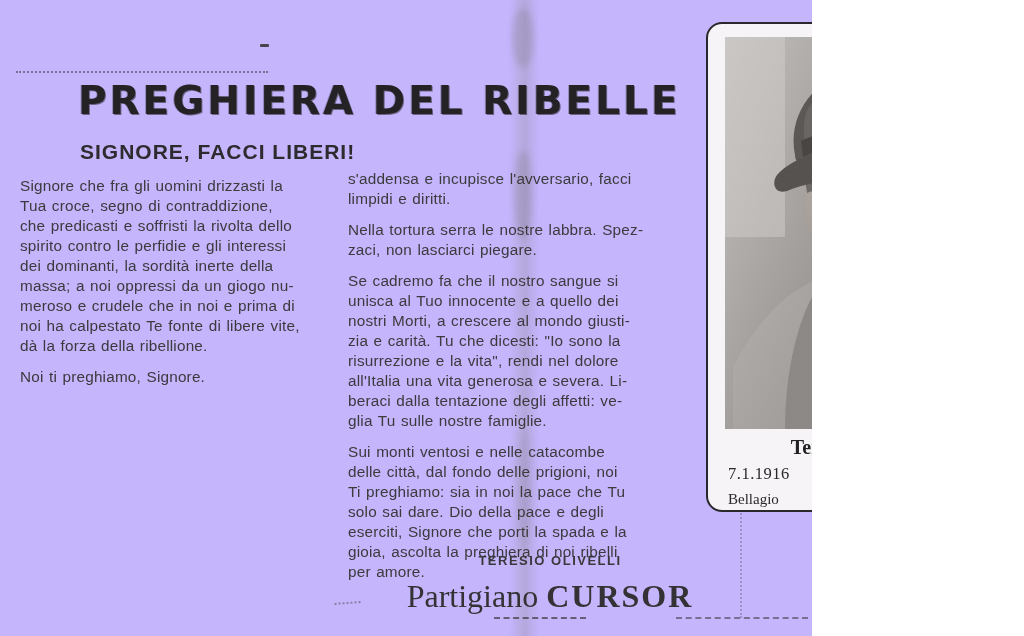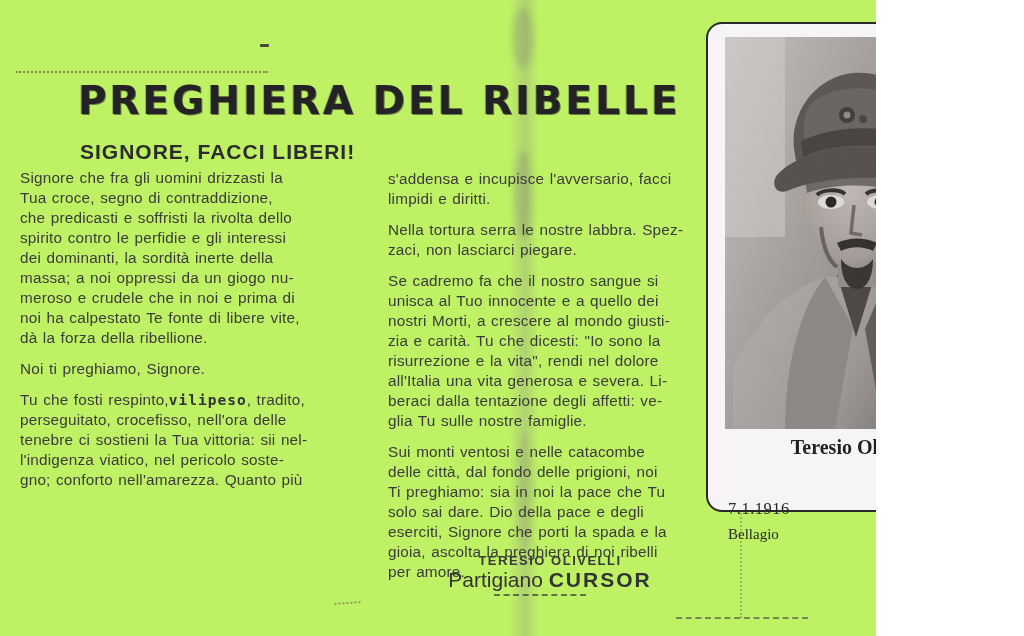--- a/index.html
+++ b/index.html
@@ -1,19 +1,19 @@
 <!DOCTYPE html>
 <html><head>
 <meta charset="utf-8">
 <style>
   * { margin:0; padding:0; box-sizing:border-box; }
   html,body { width:1024px; height:636px; }
   .page {
-    position:relative; width:876px; height:636px;
-    background:#bef264; overflow:hidden;
+    position:relative; width:812px; height:636px;
+    background:#c4b5fd; overflow:hidden;
     font-family:"Liberation Sans", sans-serif;
     color:#3c3c3c;
   }
 
   
   .fold-band {
     position:absolute; left:509px; top:0; width:30px; height:636px;
     background:linear-gradient(90deg, rgba(160,152,158,0) 0%, rgba(150,142,148,0.22) 35%, rgba(140,132,138,0.28) 55%, rgba(160,152,158,0) 100%);
   }
   .fold-blot { position:absolute; border-radius:50%; background:rgba(120,112,118,0.25); filter:blur(3px); }
@@ -44,56 +44,56 @@
     text-shadow:1px 1px 0 rgba(36,34,36,0.55), -1px 0 0 rgba(36,34,36,0.3);
     white-space:nowrap;
   }
   .subtitle {
     position:absolute; left:80px; top:140px; width:545px;
     font-size:21px; font-weight:bold; letter-spacing:1px; color:#2d2b2d;
   }
 
   
   .col { position:absolute; width:322px; }
-  .col-left  { left:20px;  top:168px; }
-  .col-right { left:348px; top:169px;margin-left:40px; }
+  .col-left  { left:20px;  top:176px; }
+  .col-right { left:348px; top:169px; }
   .par {
     white-space:pre-line;
     font-size:15.3px; line-height:20px; letter-spacing:.2px; word-spacing:1px;
     margin-bottom:11px; color:#3c3a3c;
   }
   .mono-word {
     font-family:"DejaVu Sans Mono", monospace;
     font-size:14.5px; letter-spacing:1px; font-weight:bold; color:#333133;
   }
 
   
   .signature { position:absolute; left:400px; top:553px; width:300px; text-align:center; }
   .sig-name { font-size:13px; letter-spacing:1.5px; color:#3a383a; font-weight:bold; }
-  .sig-line { margin-top:0; font-family:Liberation Sans, sans-serif; font-size:21px; color:#343234; white-space:nowrap; }
+  .sig-line { margin-top:10px; font-family:Liberation Serif, serif; font-size:32px; color:#343234; white-space:nowrap; }
   .sig-line .partisan-name { font-weight:bold; letter-spacing:2px; }
   .sig-underline { display:block; margin:2px auto 0 94px; width:92px; border-top:2px dashed rgba(60,56,60,0.7); }
 
   
   .card {
     position:absolute; left:706px; top:22px; width:298px; height:490px;
     background:#f6f4f6; border:2px solid #2a282a; border-radius:16px;
   }
   .photo {
     position:absolute; left:17px; top:13px; width:262px; height:392px;
     background:#9a9694; overflow:hidden;
   }
   .photo svg { display:block; }
   .card-name {
     position:absolute; left:0; top:412px; width:100%; text-align:center;
     font-family:"Liberation Serif", serif; font-weight:bold; font-size:20px; color:#222022;
   }
   .dates-row { position:absolute; left:0; top:440px; width:100%; }
   .date-block { position:absolute; top:0; font-family:"Liberation Serif", serif; color:#2a282a; }
-  .date-left  { left:20px;  text-align:left;margin-top:35px; }
+  .date-left  { left:20px;  text-align:left; }
   .date-right { right:20px; }
   .date-value { font-size:16.5px; letter-spacing:.5px; }
   .place-value { font-size:15px; margin-top:7px; }
 </style>
 </head>
 <body>
 
 <div class="page">
 
   <div class="fold-band"></div>
@@ -113,25 +113,20 @@
     <p class="par">Signore che fra gli uomini drizzasti la
 Tua croce, segno di contraddizione,
 che predicasti e soffristi la rivolta dello
 spirito contro le perfidie e gli interessi
 dei dominanti, la sordità inerte della
 massa; a noi oppressi da un giogo nu-
 meroso e crudele che in noi e prima di
 noi ha calpestato Te fonte di libere vite,
 dà la forza della ribellione.</p>
     <p class="par">Noi ti preghiamo, Signore.</p>
-    <p class="par"><span>Tu che fosti respinto,</span><span class="mono-word">vilipeso</span><span>, tradito,
-perseguitato, crocefisso, nell'ora delle
-tenebre ci sostieni la Tua vittoria: sii nel-
-l'indigenza viatico, nel pericolo soste-
-gno; conforto nell'amarezza. Quanto più</span></p>
   </div>
 
   <div class="col col-right">
     <p class="par">s'addensa e incupisce l'avversario, facci
 limpidi e diritti.</p>
     <p class="par">Nella tortura serra le nostre labbra. Spez-
 zaci, non lasciarci piegare.</p>
     <p class="par">Se cadremo fa che il nostro sangue si
 unisca al Tuo innocente e a quello dei
 nostri Morti, a crescere al mondo giusti-

